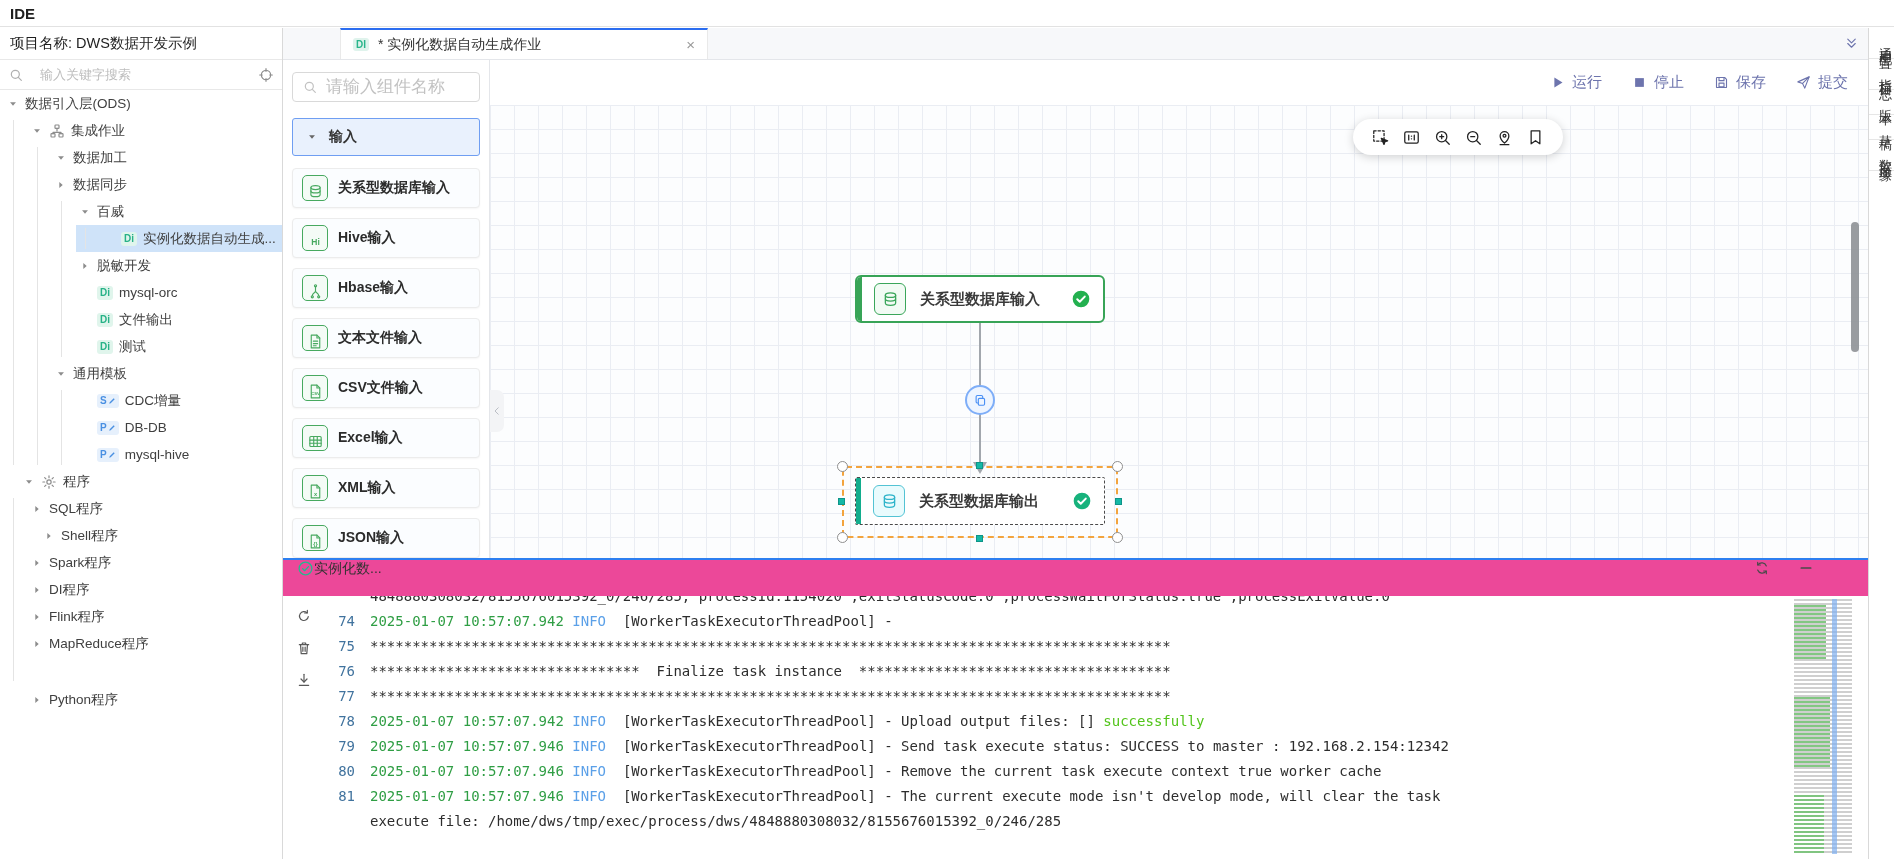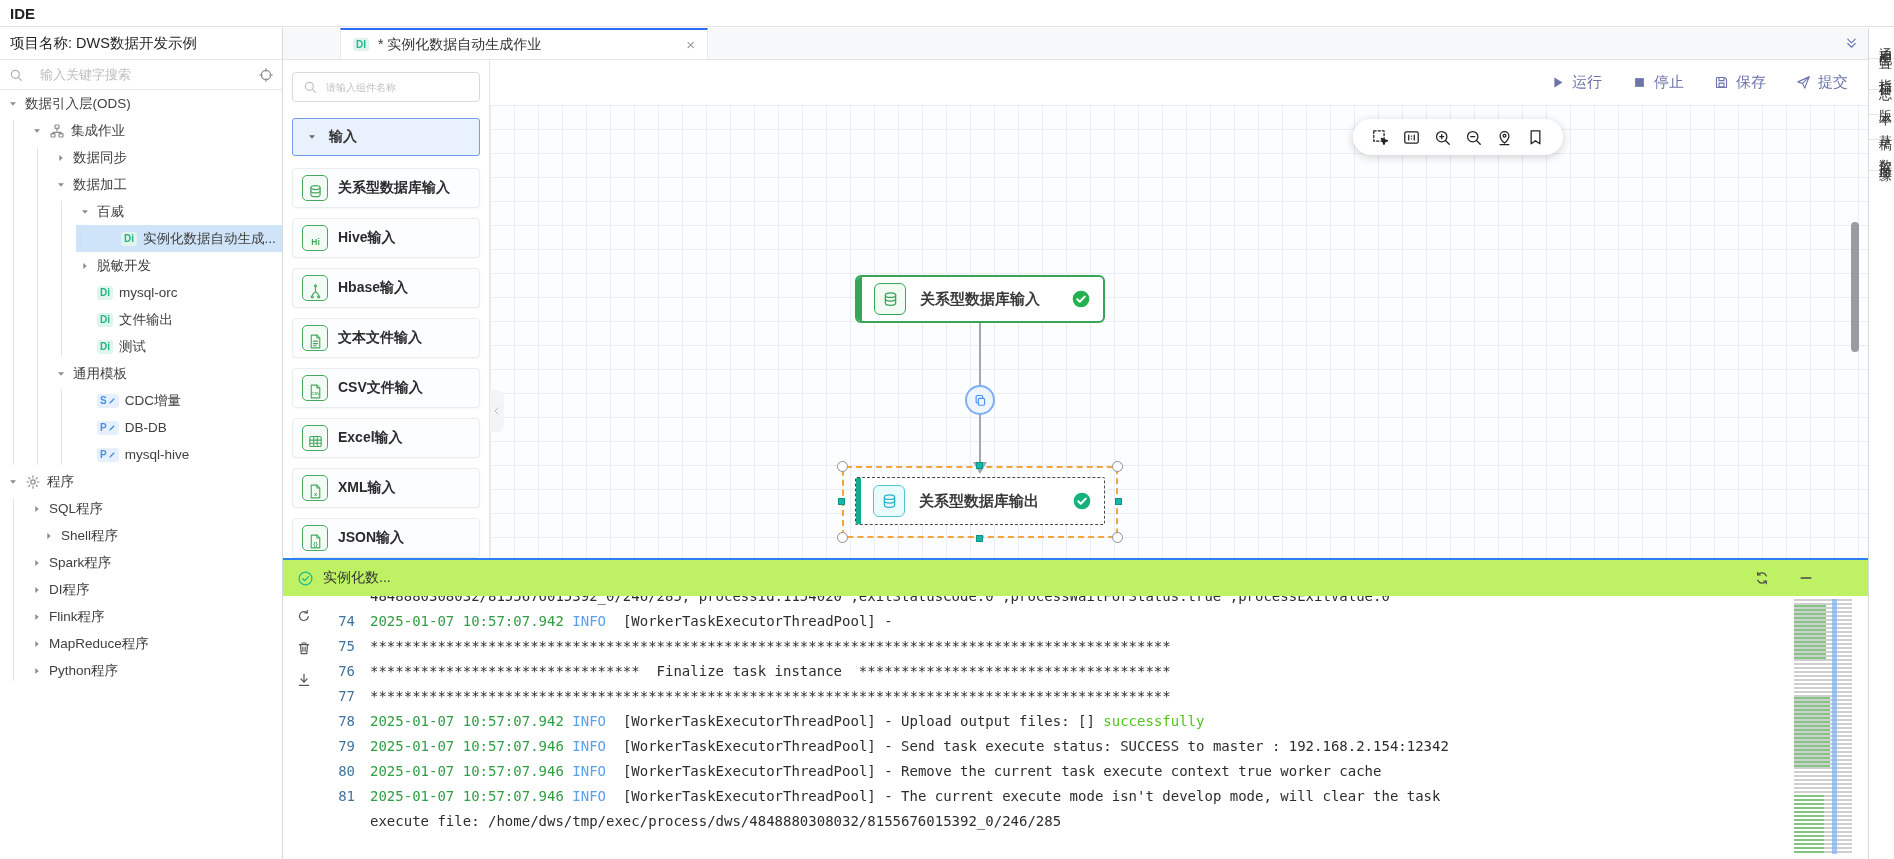--- a/index.html
+++ b/index.html
@@ -37,21 +37,21 @@
        display:flex;align-items:center;gap:9px;padding:0 12px;font-size:14px;color:#333;box-sizing:border-box;}
   .tab .tbadge{background:#dff3ec;color:#29b58b;font-size:10px;font-weight:bold;border-radius:3px;padding:1px 3px;}
   .tab .close{margin-left:auto;color:#9a9a9a;font-size:15px;}
   .tab-collapse{margin-left:auto;align-self:center;margin-right:9px;color:#6d74ad;}
   .tab-collapse svg{width:15px;height:15px;}
 
   
   .palette{position:absolute;left:283px;top:60px;width:207px;height:498px;background:#fff;border-right:1px solid #e4e6ea;
            box-sizing:border-box;padding:12px 9px 0 9px;overflow:hidden;}
   .psearch{height:30px;border:1px solid #d9d9d9;border-radius:4px;display:flex;align-items:center;gap:6px;padding:0 9px;color:#c2c2c2;box-sizing:border-box;}
-  .psearch input{border:none;outline:none;width:100%;font-size:10px;background:transparent;}
+  .psearch input{border:none;outline:none;width:100%;font-size:17px;background:transparent;}
   .psearch input::placeholder{color:#c2c2c2;}
   .pgroup{margin-top:16px;height:38px;background:#e9f1fd;border:1px solid #6f9ef2;border-radius:3px;display:flex;align-items:center;gap:12px;
           padding:0 13px;font-weight:bold;color:#333;box-sizing:border-box;margin-bottom:12px;}
   .pgroup .caret{color:#666;}
   .pitem{height:40px;border:1px solid #ececec;border-radius:4px;background:#fbfdff;display:flex;align-items:center;gap:10px;
          padding:0 9px;margin-bottom:10px;font-weight:bold;color:#2b2b2b;box-sizing:border-box;box-shadow:0 1px 2px rgba(0,0,0,.04);cursor:grab;}
   .pic{flex:none;width:26px;height:26px;border:1.5px solid #47a95f;border-radius:5px;color:#47a95f;background:#f4fbf6;
        display:flex;align-items:flex-end;justify-content:center;box-sizing:border-box;}
   .pic svg{width:17px;height:17px;stroke-width:1.6;}
 
@@ -91,21 +91,21 @@
   .node2 .ncheck{color:#17b27c;}
   .handle{position:absolute;width:11px;height:11px;border-radius:50%;background:#fff;border:1.5px solid #8f8f8f;box-sizing:border-box;}
   .hmid{position:absolute;width:7px;height:7px;background:#14b8a6;border:1px solid #0e9488;box-sizing:border-box;}
   .collapse-handle{position:absolute;left:0;top:330px;width:14px;height:42px;background:#f3f4f6;border-radius:0 7px 7px 0;
                    display:flex;align-items:center;justify-content:center;color:#b4b8bf;}
   .collapse-handle svg{width:12px;height:12px;}
   .scrollthumb{position:absolute;right:9px;top:162px;width:8px;height:130px;background:#8e9196;border-radius:4px;opacity:.9;}
 
   
   .logpanel{position:absolute;left:283px;top:558px;width:1585px;height:301px;background:#fff;border-top:2px solid #2d7ff0;box-sizing:border-box;}
-  .loghead{height:36px;background:#bef264;border-bottom:1px solid #e2e2e2;display:flex;align-items:center;gap:9px;padding:0 14px;font-size:14px;color:#333;}
+  .loghead{height:36px;background:#ec4899;border-bottom:1px solid #e2e2e2;display:flex;align-items:flex-start;padding:0 14px;font-size:14px;color:#333;}
   .loghead .okic{color:#21ba8e;}
   .loghead .okic svg{width:17px;height:17px;}
   .loghead-right{margin-left:auto;display:flex;align-items:center;gap:28px;color:#4a4a4a;padding-right:40px;}
   .loghead-right .ic svg{width:16px;height:16px;}
   .logbody{position:absolute;left:0;top:36px;right:0;bottom:0;overflow:hidden;background:#fff;
            font-family:"DejaVu Sans Mono",monospace;font-size:14px;color:#2d2d2d;}
   .gutter{position:absolute;left:0;top:12px;width:42px;display:flex;flex-direction:column;align-items:center;gap:16px;color:#595959;}
   .gutter .ic svg{width:16px;height:16px;}
   .loglines{position:absolute;left:42px;top:0;right:110px;bottom:0;overflow:hidden;}
   .lrow{display:flex;line-height:25px;white-space:pre;}
@@ -172,32 +172,32 @@
               <rect x="3" y="16" width="6" height="5" rx="1"></rect>
               <rect x="15" y="16" width="6" height="5" rx="1"></rect>
               <path d="M12 8v4M6 16v-2h12v2"></path>
             </svg>
           </span>
           <span>集成作业</span>
         </div>
         <div class="trow" style="padding-left: 56px;">
           <span class="caret">
             <svg viewBox="0 0 24 24">
+              <path d="M5 8l7 8 7-8z" fill="currentColor" stroke="none"></path>
+            </svg>
+          </span>
+          <span>数据加工</span>
+        </div>
+        <div class="trow" style="padding-left: 56px;">
+          <span class="caret">
+            <svg viewBox="0 0 24 24">
               <path d="M8 5l8 7-8 7z" fill="currentColor" stroke="none"></path>
             </svg>
           </span>
           <span>数据同步</span>
-        </div>
-        <div class="trow" style="padding-left: 56px;">
-          <span class="caret">
-            <svg viewBox="0 0 24 24">
-              <path d="M5 8l7 8 7-8z" fill="currentColor" stroke="none"></path>
-            </svg>
-          </span>
-          <span>数据加工</span>
         </div>
         <div class="trow" style="padding-left: 80px;">
           <span class="caret">
             <svg viewBox="0 0 24 24">
               <path d="M5 8l7 8 7-8z" fill="currentColor" stroke="none"></path>
             </svg>
           </span>
           <span>百威</span>
         </div>
         <div class="trow selected" style="padding-left: 104px; background: linear-gradient(90deg, rgba(0, 0, 0, 0) 0px, rgba(0, 0, 0, 0) 76px, rgb(207, 227, 249) 76px, rgb(207, 227, 249) 100%);">
@@ -250,21 +250,21 @@
             </svg></span>
           <span>DB-DB</span>
         </div>
         <div class="trow" style="padding-left: 80px;">
           <span class="caret"></span>
           <span class="badge badge-sp">P<svg viewBox="0 0 24 24">
               <path d="M4 20l4-1L20 7l-3-3L5 16z" fill="currentColor" stroke="none"></path>
             </svg></span>
           <span>mysql-hive</span>
         </div>
-        <div class="trow" style="padding-left: 8px;">
+        <div class="trow" style="padding-left: 24px;">
           <span class="caret">
             <svg viewBox="0 0 24 24">
               <path d="M5 8l7 8 7-8z" fill="currentColor" stroke="none"></path>
             </svg>
           </span>
           <span class="ic tico">
             <svg viewBox="0 0 24 24">
               <circle cx="12" cy="12" r="3.2"></circle>
               <path d="M12 2.8v2.7M12 18.5v2.7M2.8 12h2.7M18.5 12h2.7M5.5 5.5l1.9 1.9M16.6 16.6l1.9 1.9M18.5 5.5l-1.9 1.9M7.4 16.6l-1.9 1.9"></path>
             </svg>
@@ -312,21 +312,21 @@
           <span>Flink程序</span>
         </div>
         <div class="trow" style="padding-left: 32px;">
           <span class="caret">
             <svg viewBox="0 0 24 24">
               <path d="M8 5l8 7-8 7z" fill="currentColor" stroke="none"></path>
             </svg>
           </span>
           <span>MapReduce程序</span>
         </div>
-        <div class="trow" style="padding-left: 32px;">
+        <div class="trow" style="padding-left: 32px; margin-top: 29px;">
           <span class="caret">
             <svg viewBox="0 0 24 24">
               <path d="M8 5l8 7-8 7z" fill="currentColor" stroke="none"></path>
             </svg>
           </span>
           <span>Python程序</span>
         </div>
         <div class="guide" style="left: 13px; top: 30px; height: 345px;"></div>
         <div class="guide" style="left: 13px; top: 408px; height: 183px;"></div>
         <div class="guide" style="left: 37px; top: 57px; height: 318px;"></div>

